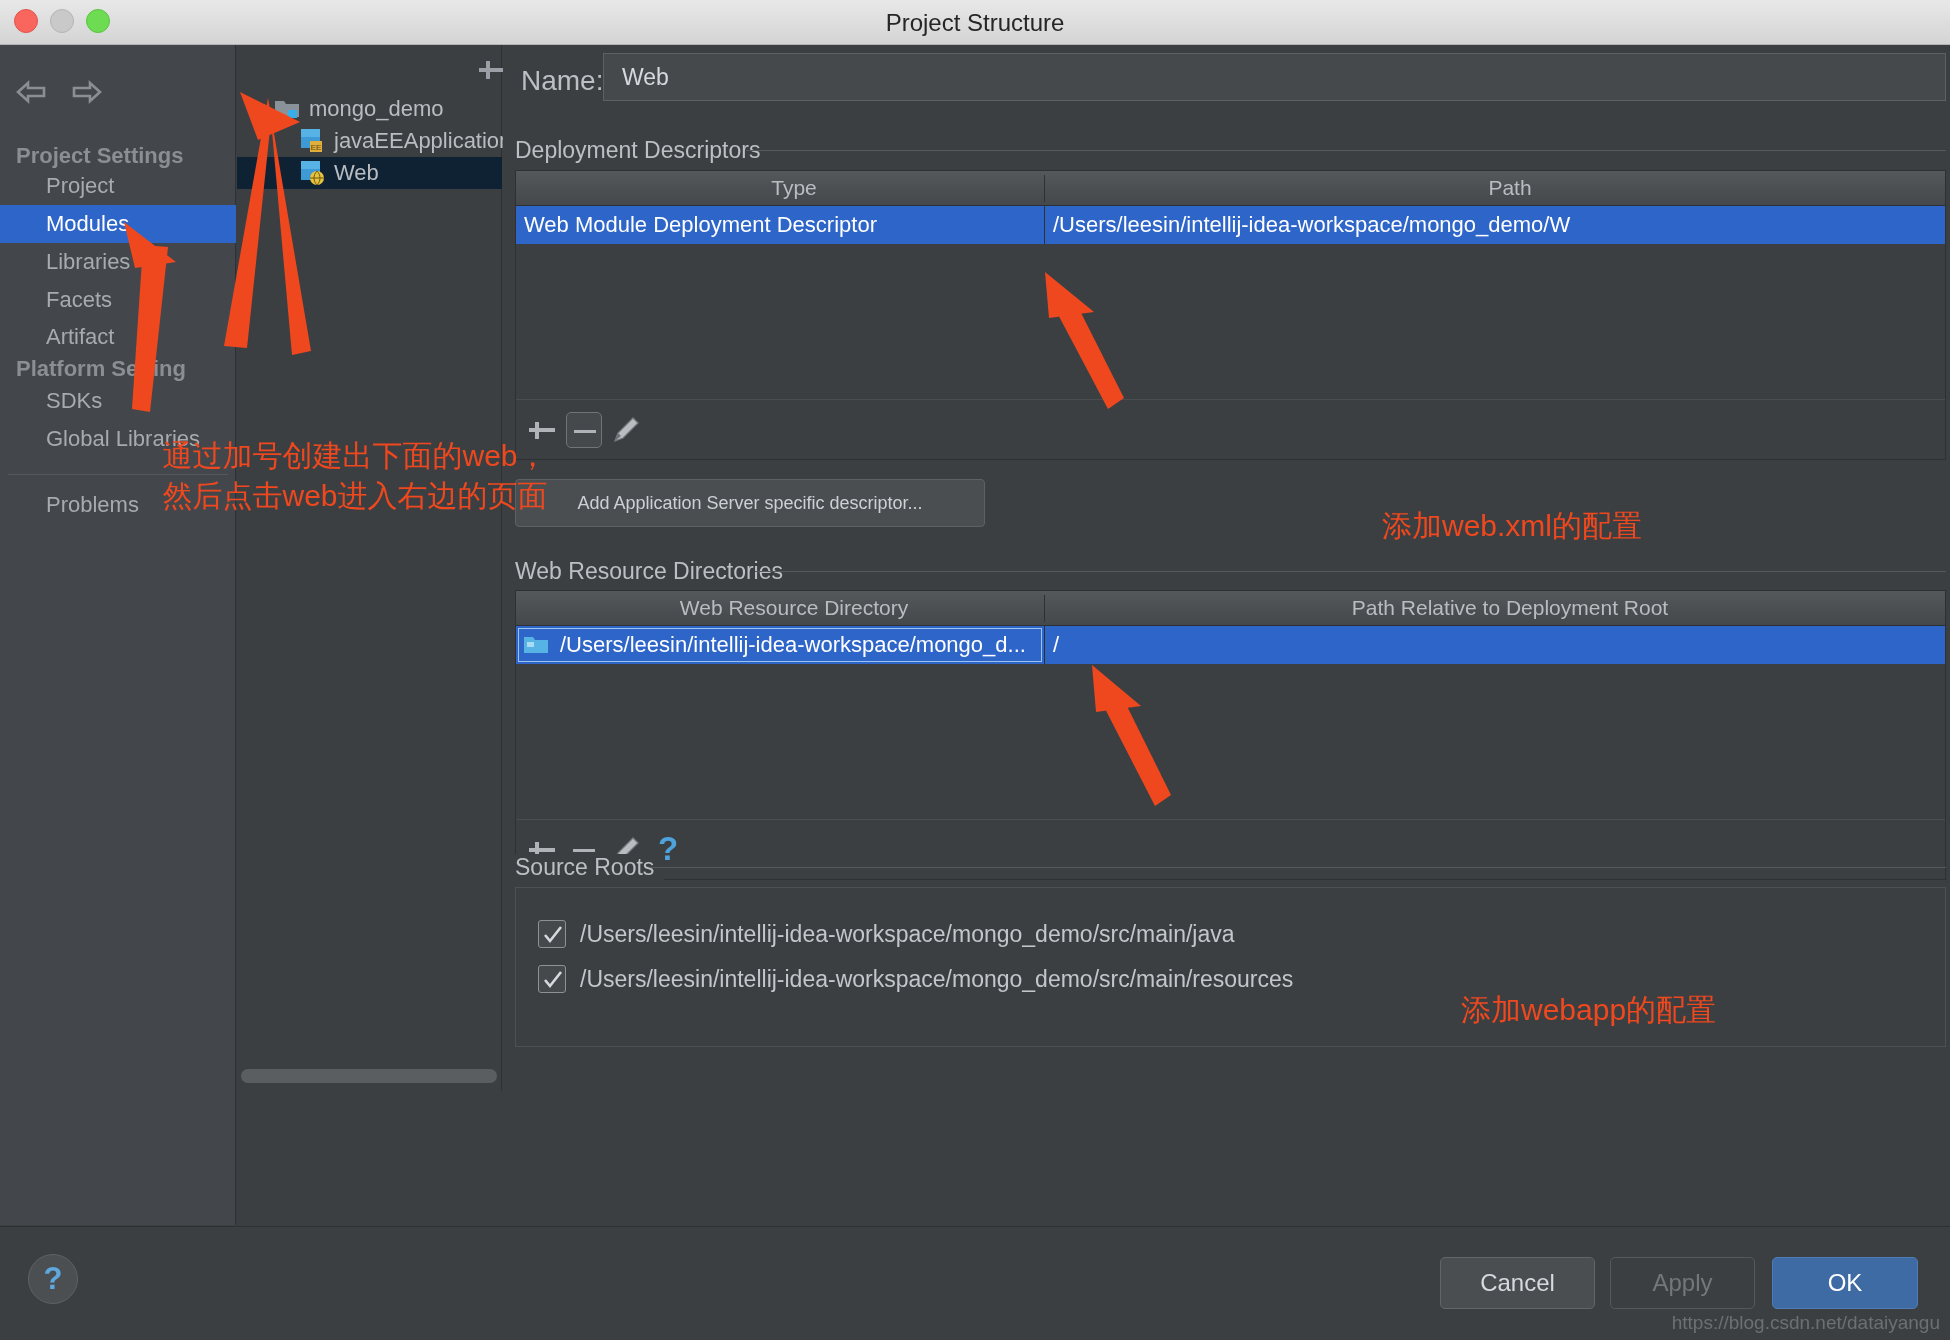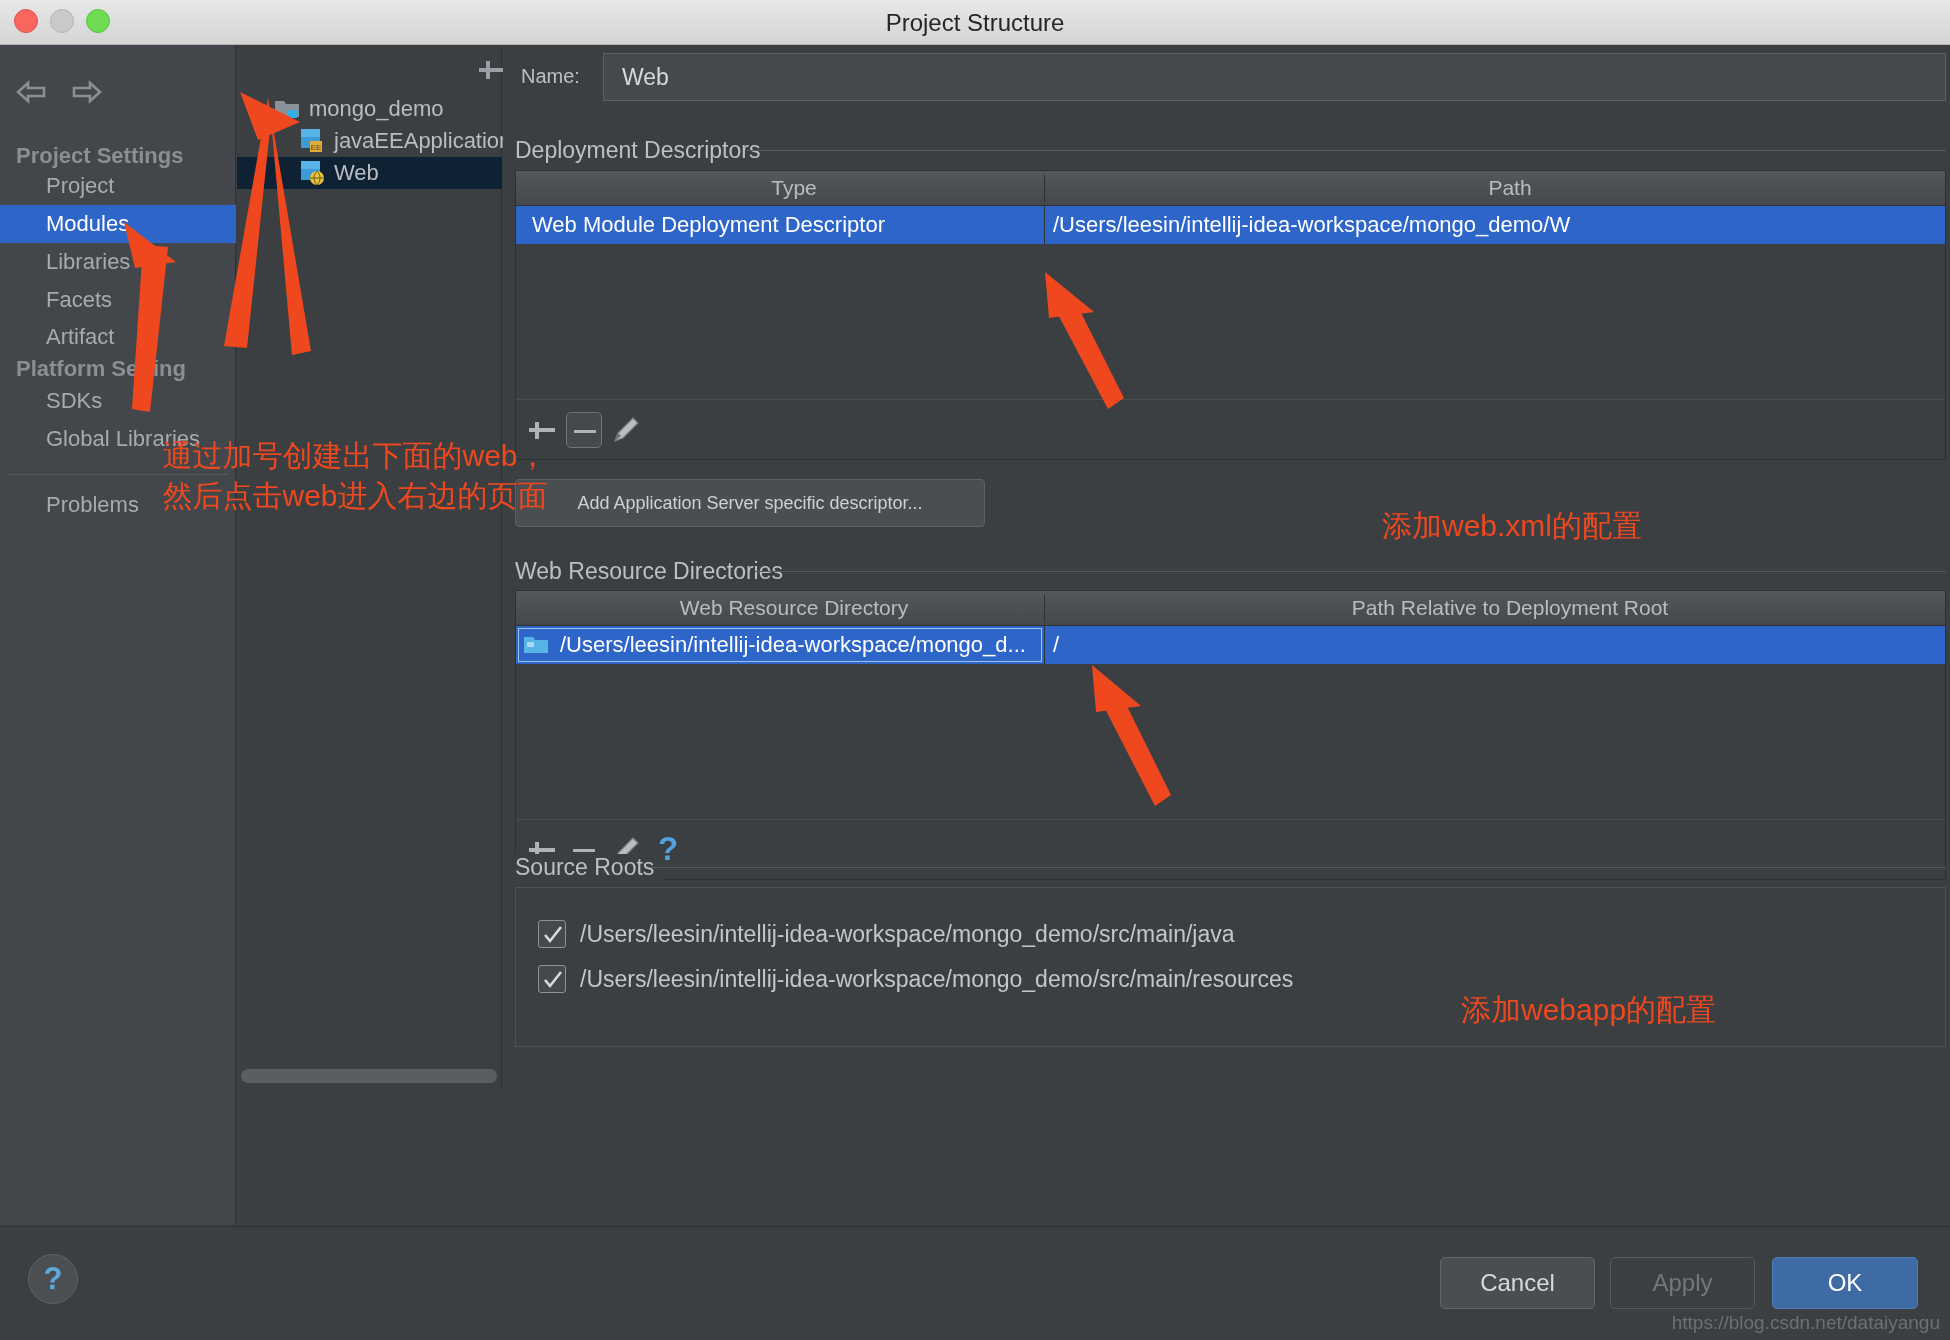--- a/index.html
+++ b/index.html
@@ -100,21 +100,21 @@
   }
 
   
   .content {
     position: absolute; left: 503px; top: 45px;
     width: 1447px; height: 1180px;
     background: #3c3f41;
   }
   .name-label {
     position: absolute; left: 18px; top: 20px;
-    font-size: 20px; color: #bcc0c4;
+    font-size: 28px; color: #bcc0c4;
   }
   .name-field {
     position: absolute; left: 100px; top: 8px;
     width: 1343px; height: 48px;
     background: #45494b;
     border: 1px solid #5d6164;
     font-size: 23px; color: #d6dade;
     padding-left: 18px; line-height: 46px;
   }
   .section-title {
@@ -323,21 +323,21 @@
     <div class="section-title" style="left:12px; top:92px">Deployment Descriptors</div>
     <div class="section-rule" style="left:243px; top:105px; width:1200px;"></div>
 
     <div class="tbl" style="left:12px; top:125px; width:1431px; height:290px;">
       <div class="tbl-head">
         <div class="th" style="left:0; width:528px;">Type</div>
         <div class="th-sep" style="left:528px;"></div>
         <div class="th" style="left:529px; width:902px;">Path</div>
       </div>
       <div class="tbl-row" style="top:35px;">
-        <div class="td" style="left:8px; width:528px;">Web Module Deployment Descriptor</div>
+        <div class="td" style="left:0; width:528px;">Web Module Deployment Descriptor</div>
         <div class="td-sep" style="left:528px;"></div>
         <div class="td" style="left:529px; width:902px;">/Users/leesin/intellij-idea-workspace/mongo_demo/W</div>
       </div>
       <div class="tbl-toolbar" style="bottom:0;">
         <div class="tool-icon" style="left:8px">
           <div class="tool-plus-h"></div>
             <div class="tool-plus-v"></div>
         </div>
         <div class="tool-icon boxed" style="left:50px">
           <div class="tool-minus-h"></div>

